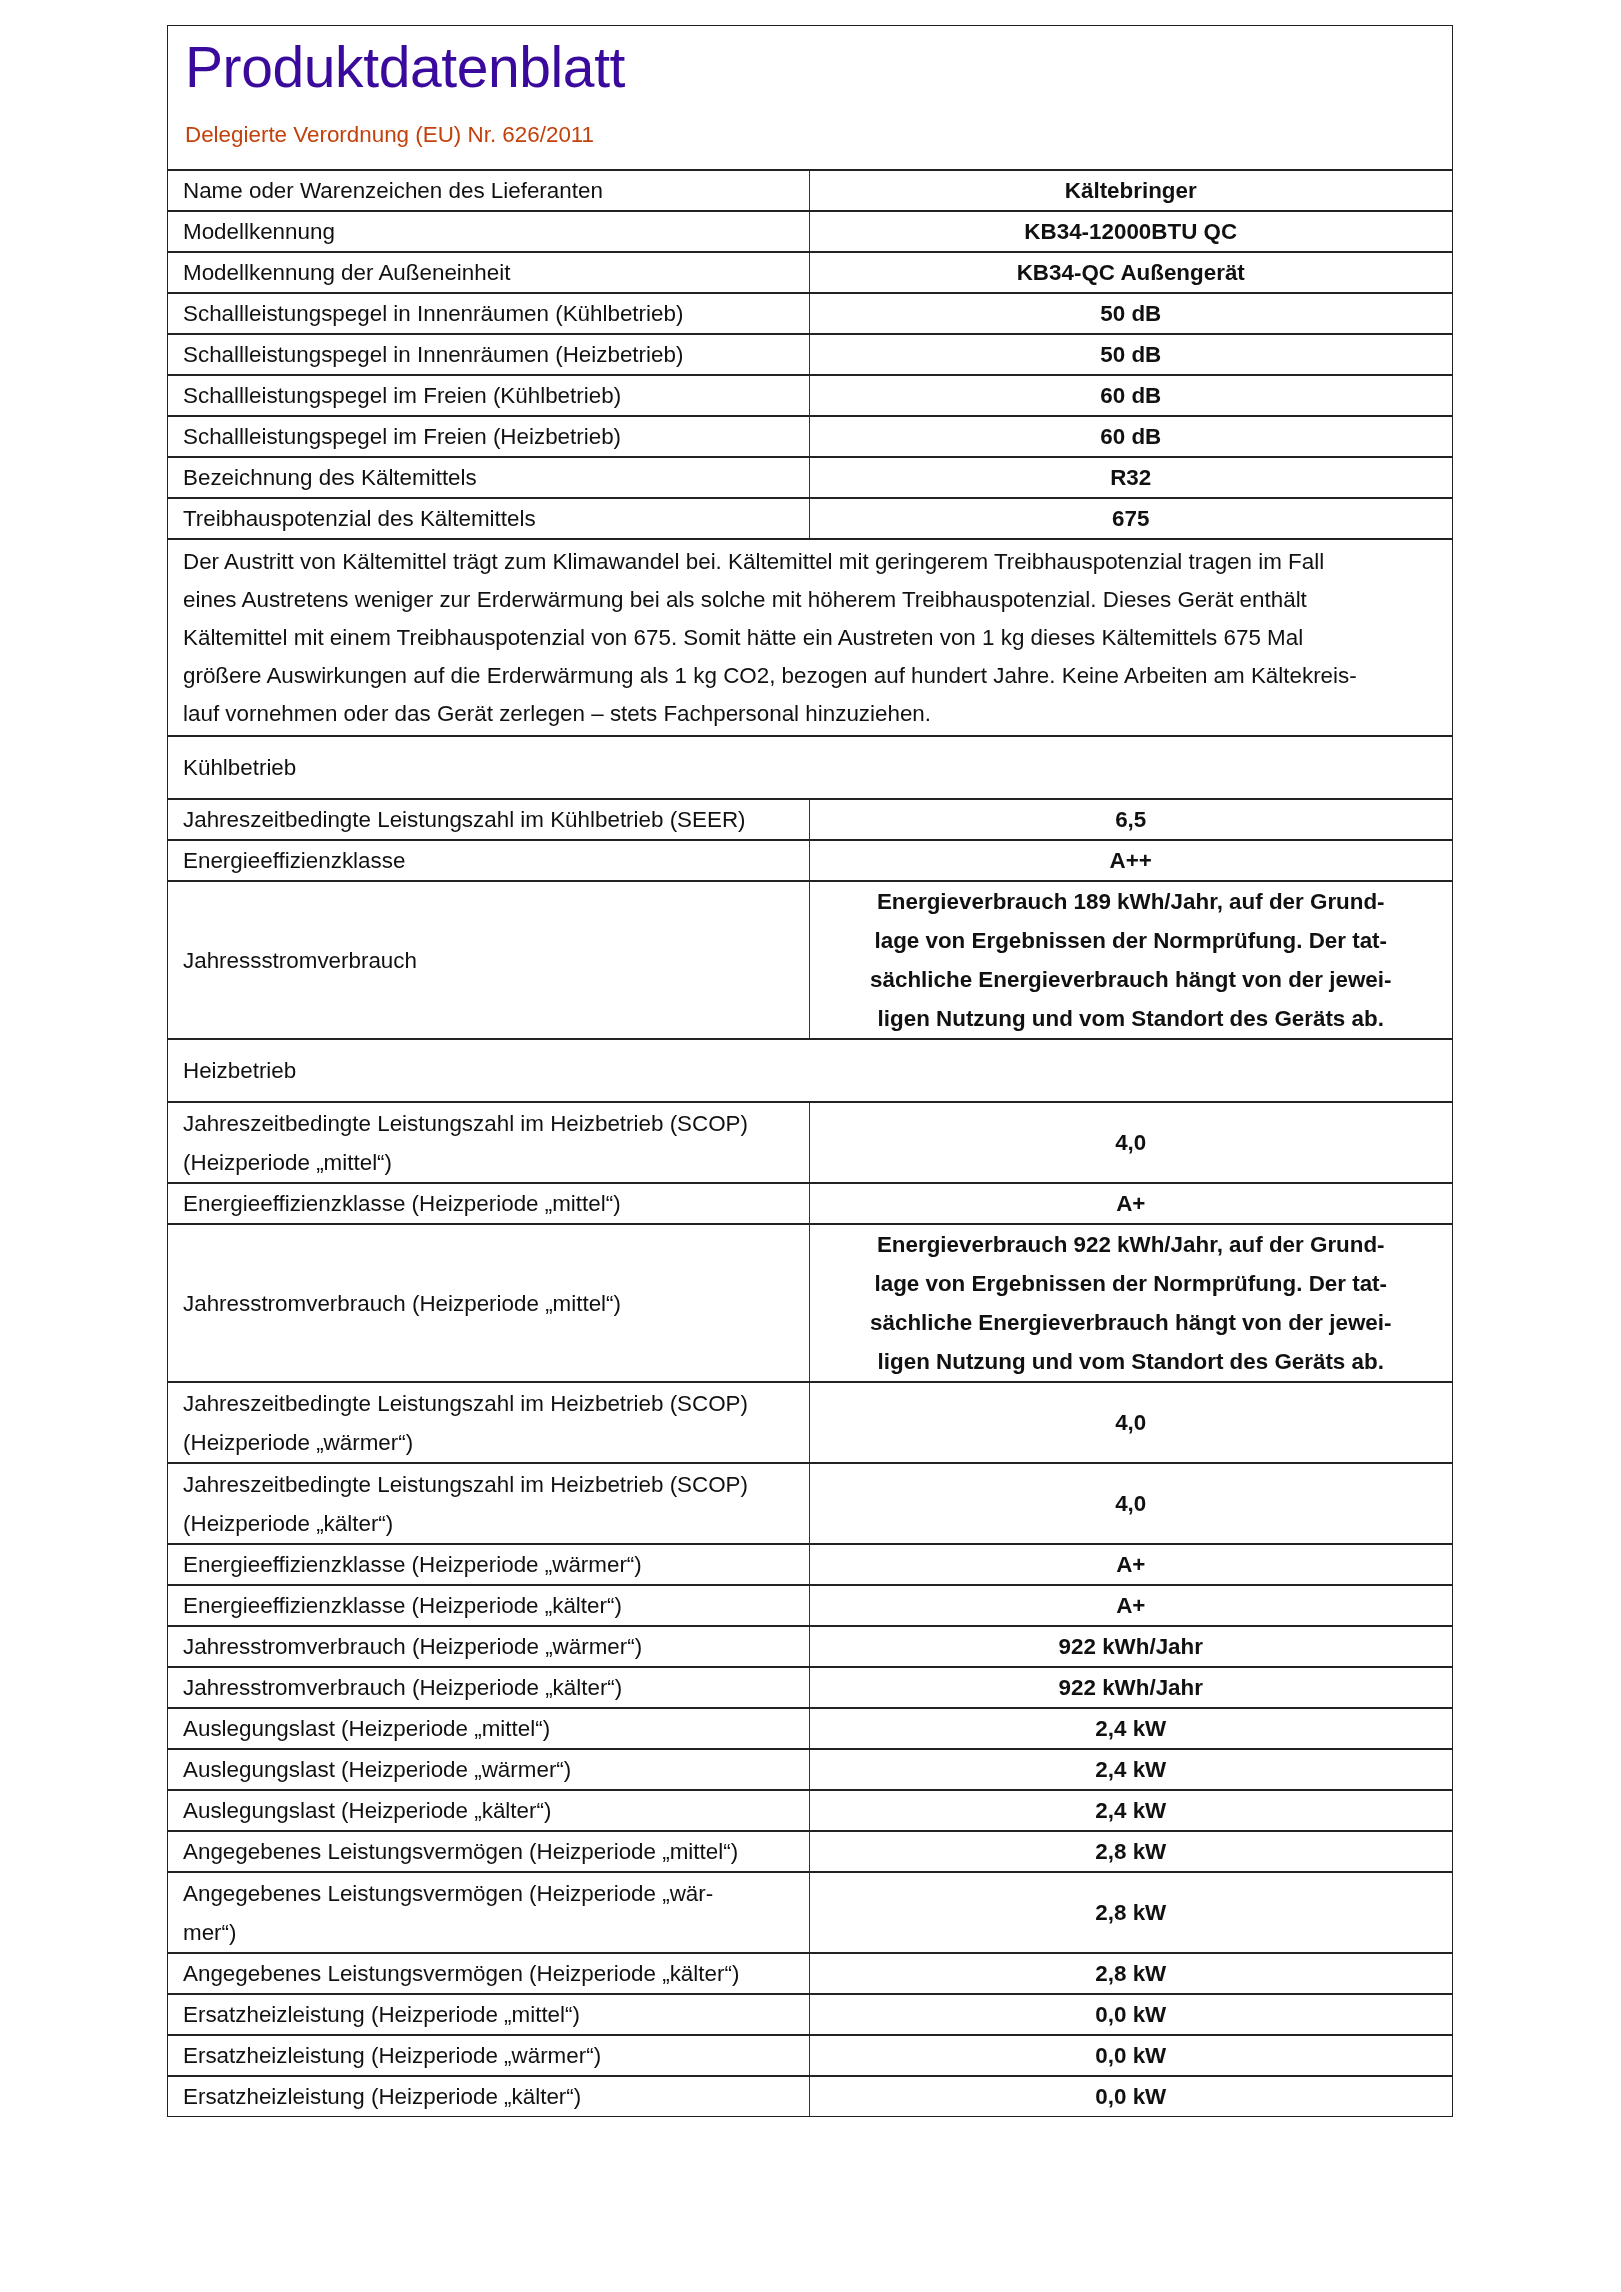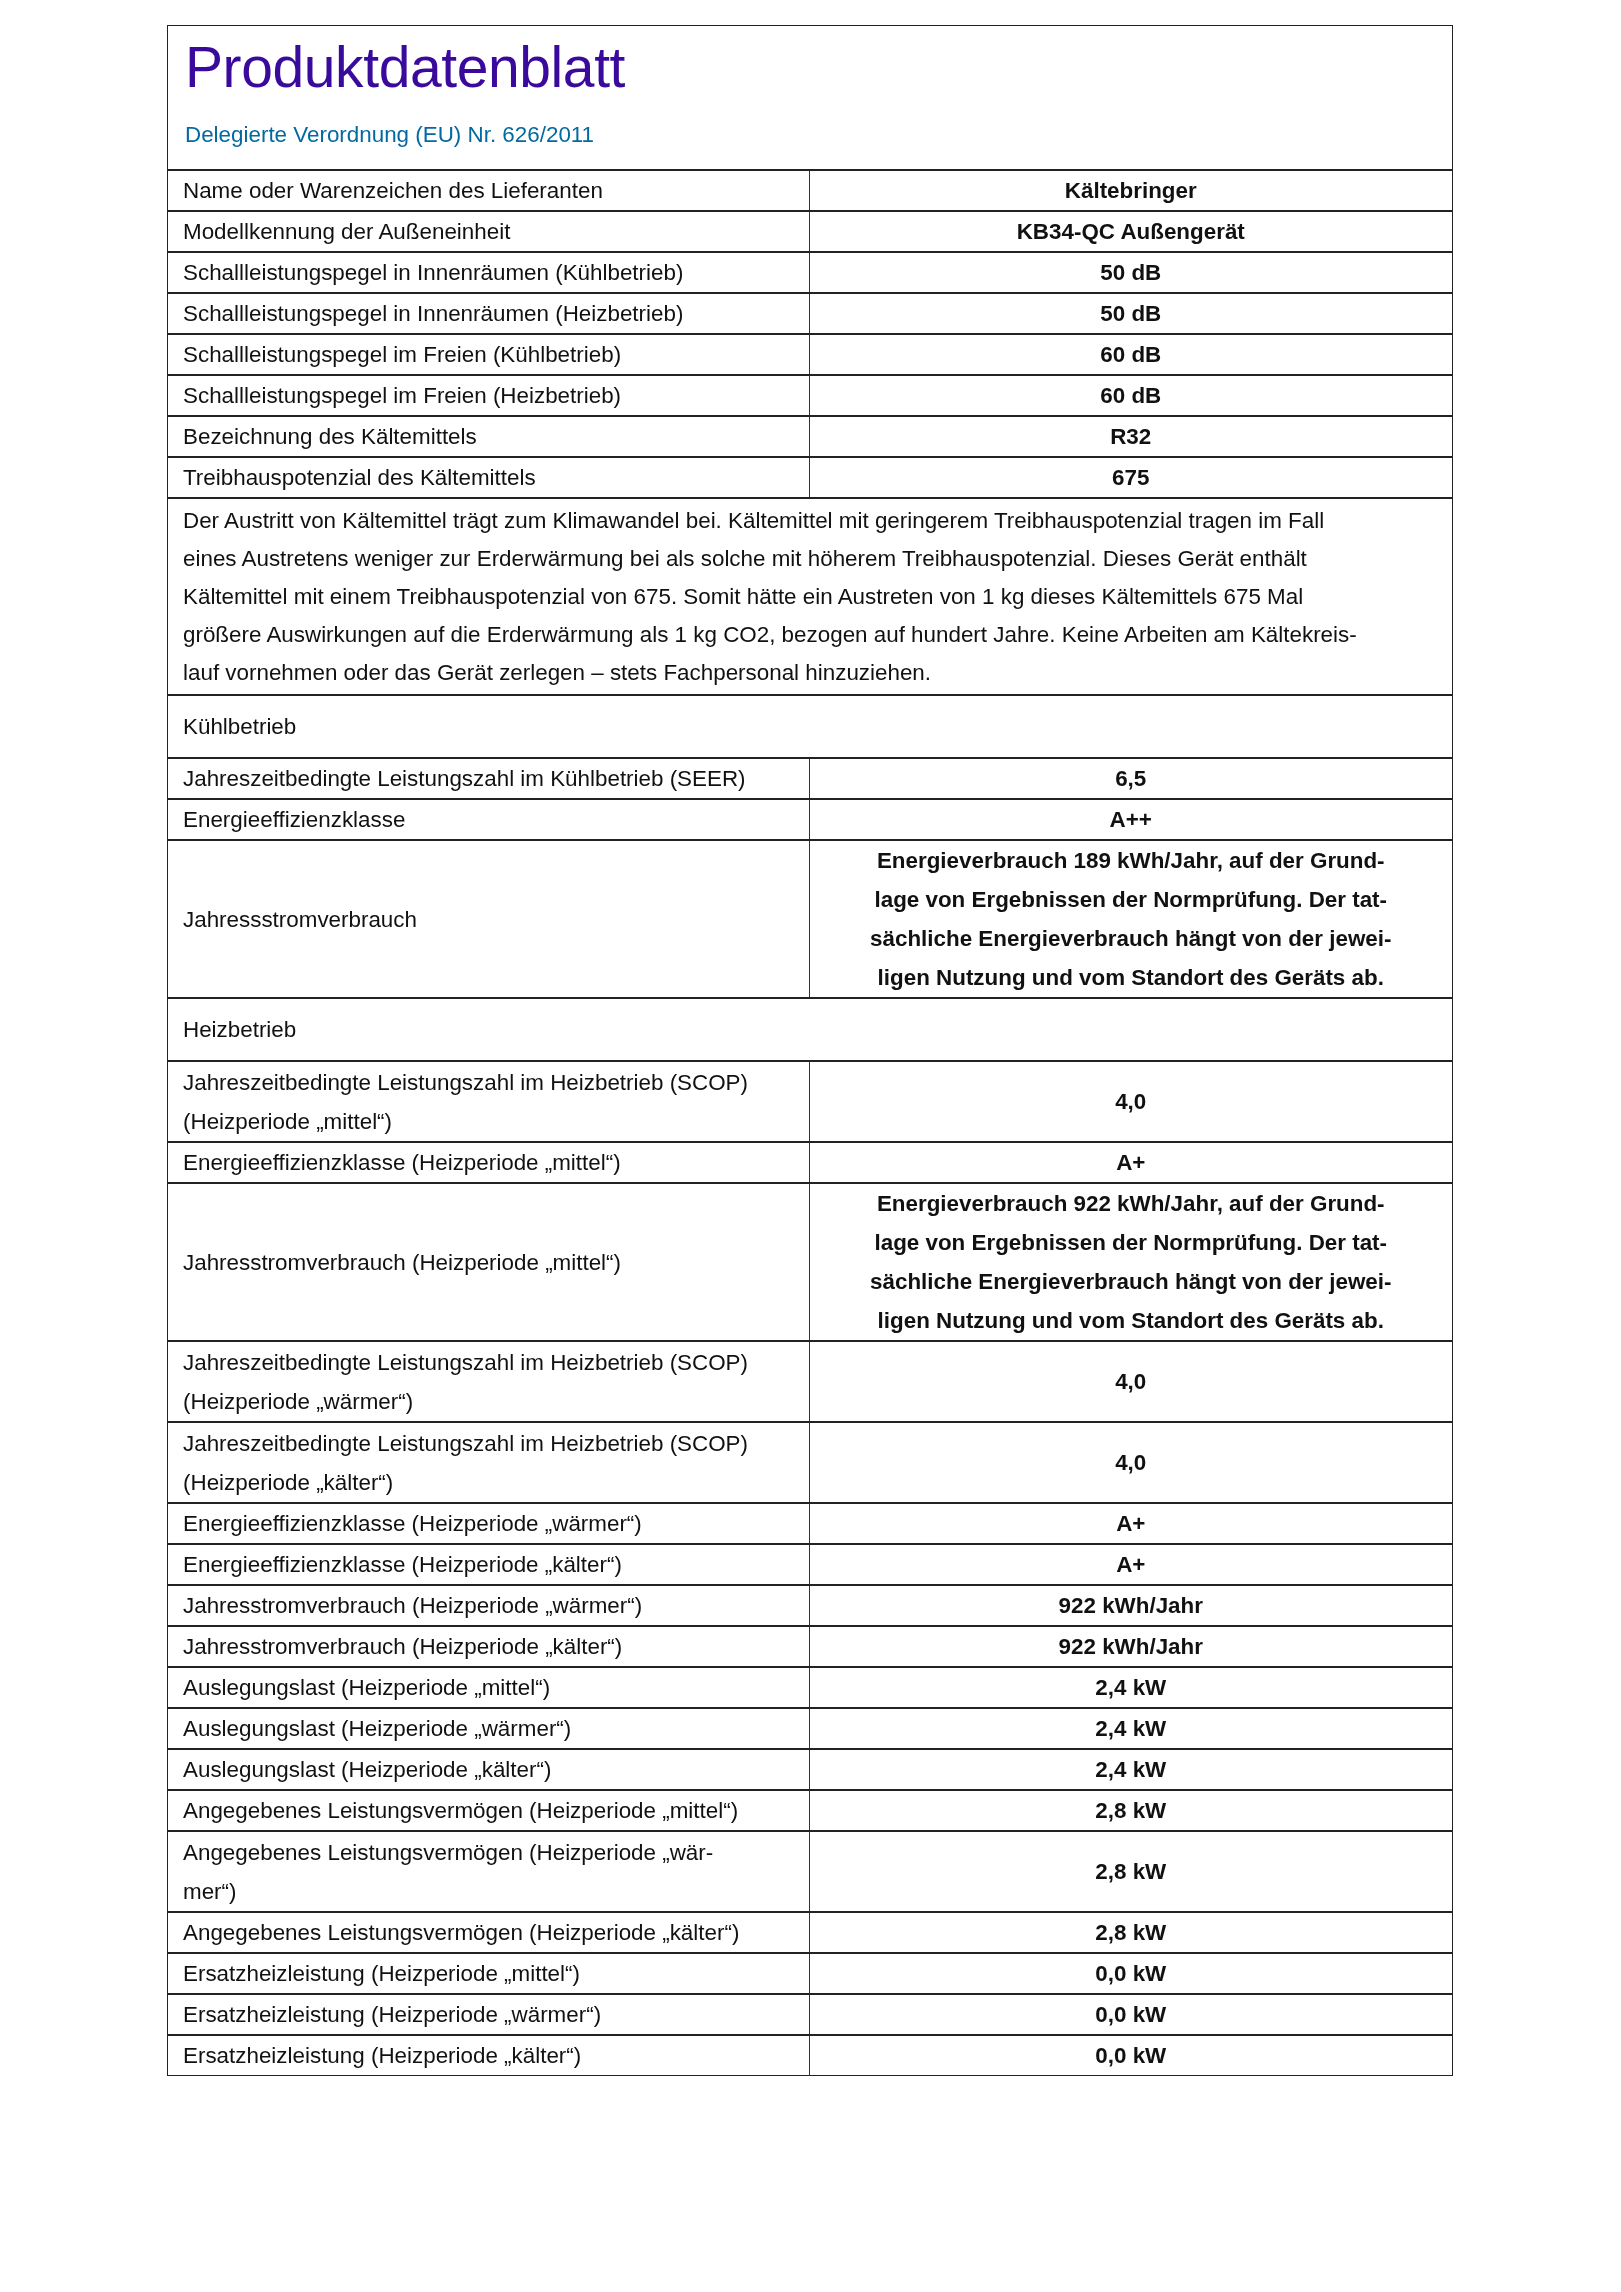--- a/index.html
+++ b/index.html
@@ -1,20 +1,20 @@
 <!DOCTYPE html>
 <html style="font-size:14.3px"><head>
   <meta charset="utf-8">
   <style>
     html, body { margin: 0; padding: 0; background: #ffffff; }
     body { width: 1621px; height: 2293px; position: relative; font-family: "Liberation Sans", "DejaVu Sans", sans-serif; color: #111111; }
     .sheet { position: absolute; left: 167px; top: 25px; width: 1286px; border: 1.8px solid #222222; box-sizing: border-box; }
     .title-block { height: 145px; border-bottom: 2.7px solid #222222; box-sizing: border-box; position: relative; }
     .title { position: absolute; left: 17px; top: 9px; font-size: 57px; font-weight: normal; color: #3a0a9c; letter-spacing: -0.4px; margin: 0; line-height: 1.15; }
-    .subtitle { position: absolute; left: 17px; top: 93px; font-size: 22.4px; color: #0369a1; line-height: 1.4; }
+    .subtitle { position: absolute; left: 17px; top: 93px; font-size: 22.4px; color: #c2410c; line-height: 1.4; }
     table { width: 100%; border-collapse: collapse; table-layout: fixed; }
     td { border-bottom: 2.2px solid #222222; font-size: 22.4px; line-height: 39px; vertical-align: middle; padding: 0; box-sizing: border-box; }
     td.label { width: 641px; padding-left: 15px; padding-right: 7.2px; border-right: 1.3px solid #333; text-align: left; }
     td.value { text-align: center; font-weight: bold; }
     tr.single td { height: 38px; }
     tr.double td { height: 81px; }
     tr.quad td { height: 158px; }
     tr.section td { height: 63px; font-weight: normal; padding-left: 15px; }
     tr.para td { height: 192px; padding: 2.7px 10.7px 2.7px 15px; line-height: 38px; text-align: left; margin-top: 8px; }
     tr:last-child td { border-bottom: none; }
@@ -30,20 +30,24 @@
   </div>
 
   <table>
     <tbody>
 
       <tr class="single">
           <td class="label">Name oder Warenzeichen des Lieferanten</td>
           <td class="value">Kältebringer</td>
         </tr>
       <tr class="single">
+          <td class="label">Modellkennung</td>
+          <td class="value">KB34-12000BTU QC</td>
+        </tr>
+      <tr class="single">
           <td class="label">Modellkennung der Außeneinheit</td>
           <td class="value">KB34-QC Außengerät</td>
         </tr>
       <tr class="single">
           <td class="label">Schallleistungspegel in Innenräumen (Kühlbetrieb)</td>
           <td class="value">50 dB</td>
         </tr>
       <tr class="single">
           <td class="label">Schallleistungspegel in Innenräumen (Heizbetrieb)</td>
           <td class="value">50 dB</td>

